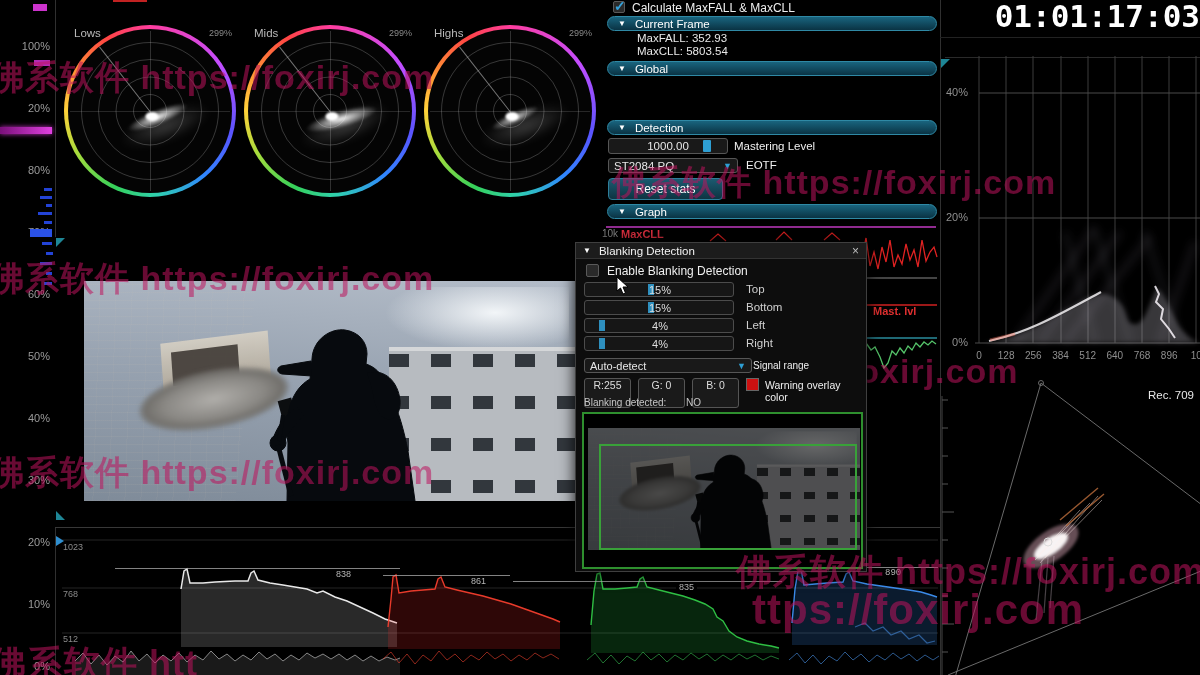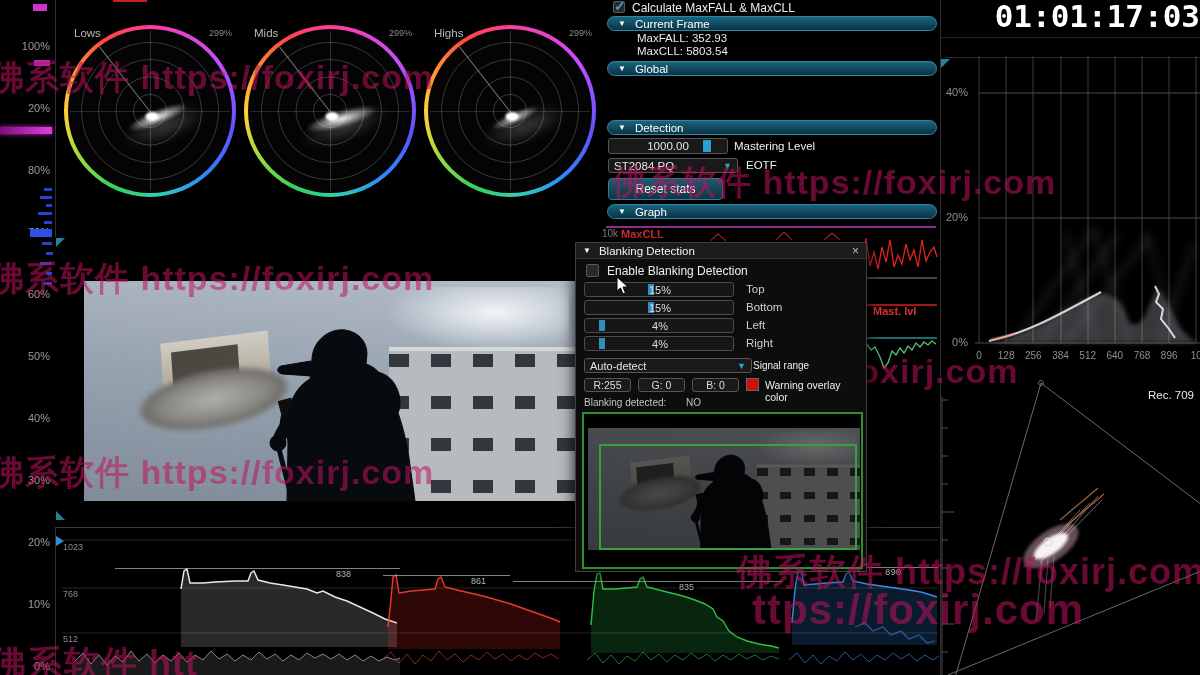--- a/index.html
+++ b/index.html
@@ -115,21 +115,21 @@
   .slider-row{position:absolute;left:0;width:292px;height:15px;}
   .slider-row:nth-of-type(1){top:39px;}
   .slider-row:nth-of-type(2){top:57px;}
   .slider-row:nth-of-type(3){top:75px;}
   .slider-row:nth-of-type(4){top:93px;}
   .sl-field{position:absolute;left:8px;width:150px;height:15px;background:#161616;
     border:1px solid #4c4c4c;border-radius:3px;}
   .sl-handle{position:absolute;top:1px;width:6px;height:11px;background:#2e8fbe;}
   .sl-value{position:absolute;left:0;width:150px;text-align:center;top:1px;font-size:11px;color:#ddd;}
   .sl-label{position:absolute;left:170px;top:1px;font-size:11.5px;color:#cfcfcf;}
-  .rgb-field{width:47px;height:14px;background:#1a1a1a;border:1px solid #555;border-radius:3px;
+  .rgb-field{width:47px;height:30px;background:#1a1a1a;border:1px solid #555;border-radius:3px;
     font-size:10.5px;color:#ddd;text-align:center;line-height:13px;}
   #preview{position:absolute;left:6px;top:169px;width:281px;height:157px;border:2px solid #2e8f2e;background:#000;}
   #thumb-scene{position:absolute;left:4px;top:14px;width:272px;height:122px;overflow:hidden;
     filter:brightness(.42) saturate(.55);}
   #thumb-scene .scene{transform:scale(.554);transform-origin:0 0;}
   #inner-rect{position:absolute;left:15px;top:30px;width:258px;height:106px;border:2px solid #39a139;}
   .dlg-text{position:absolute;font-size:10px;color:#c6c6c6;}
 
   
   .lvl{position:absolute;left:63px;font-size:9px;color:#8a8a8a;}

